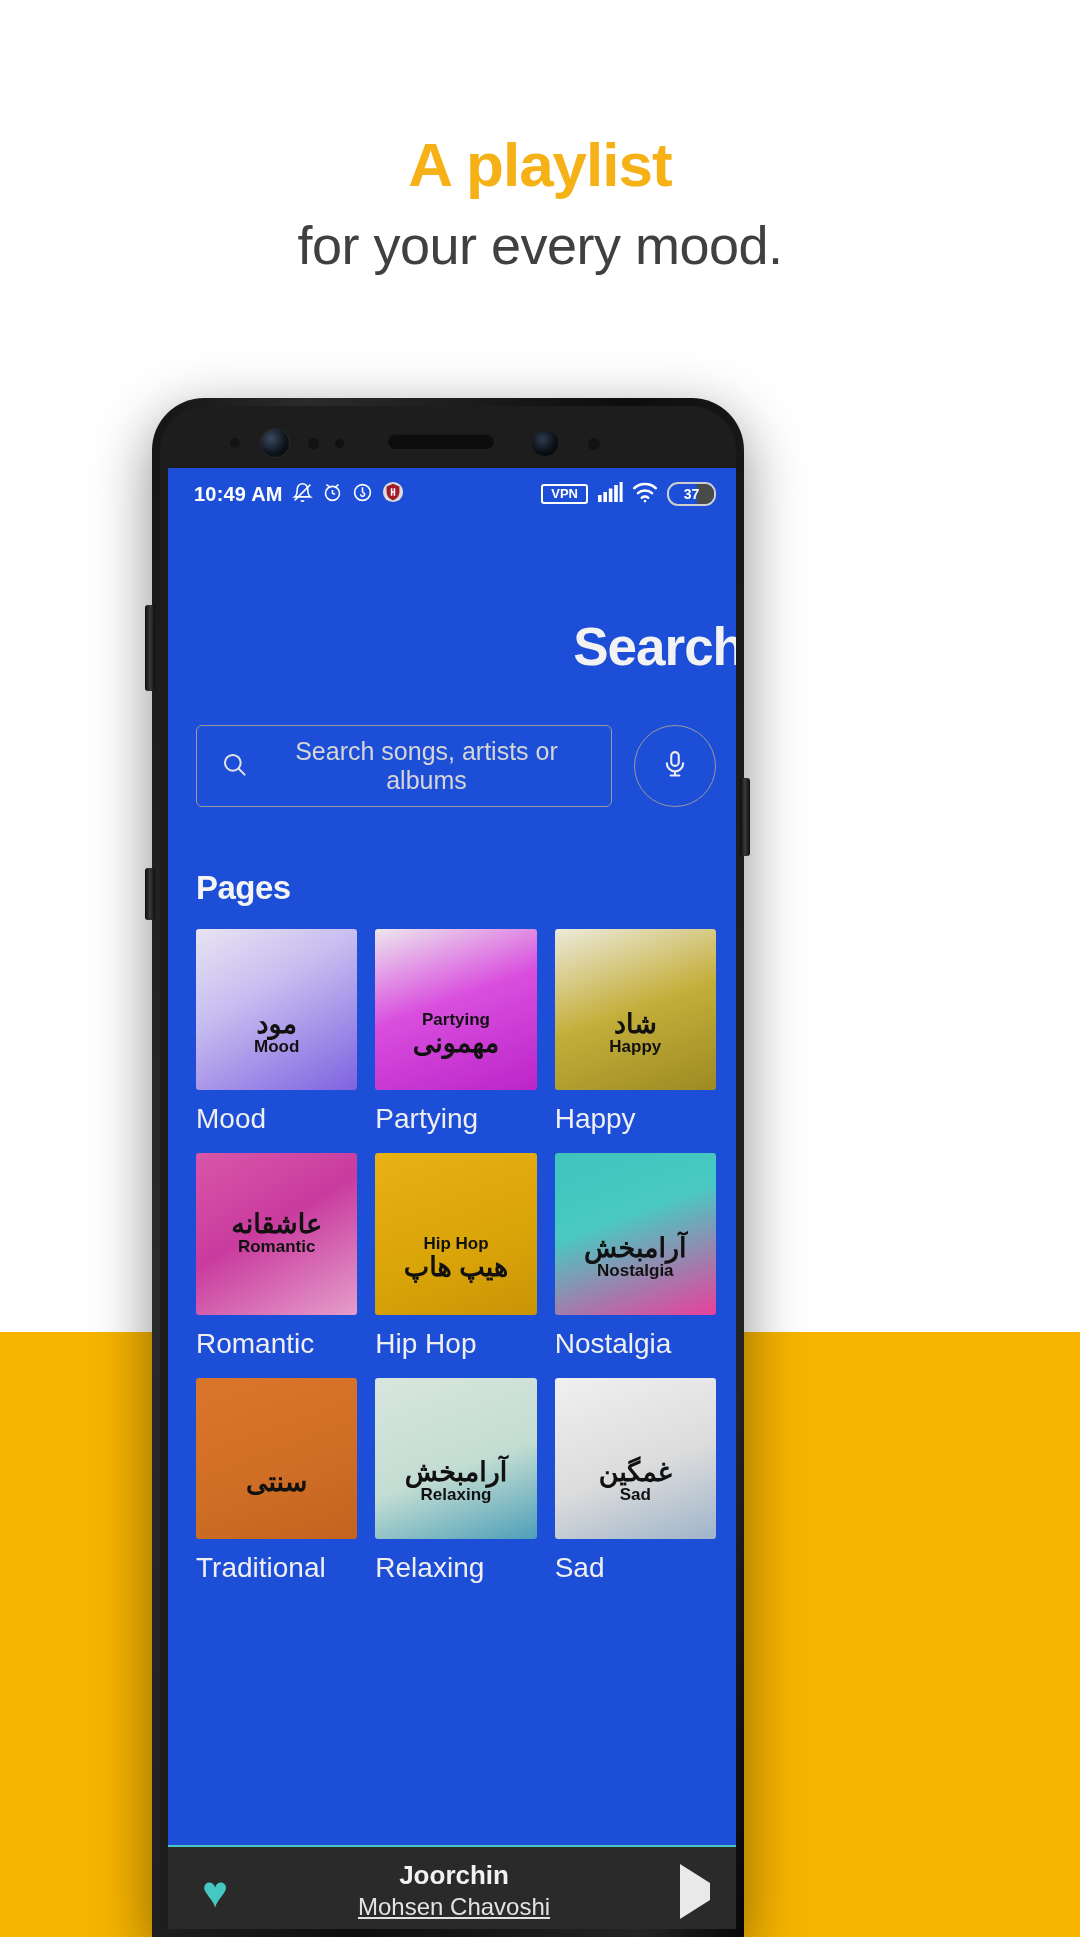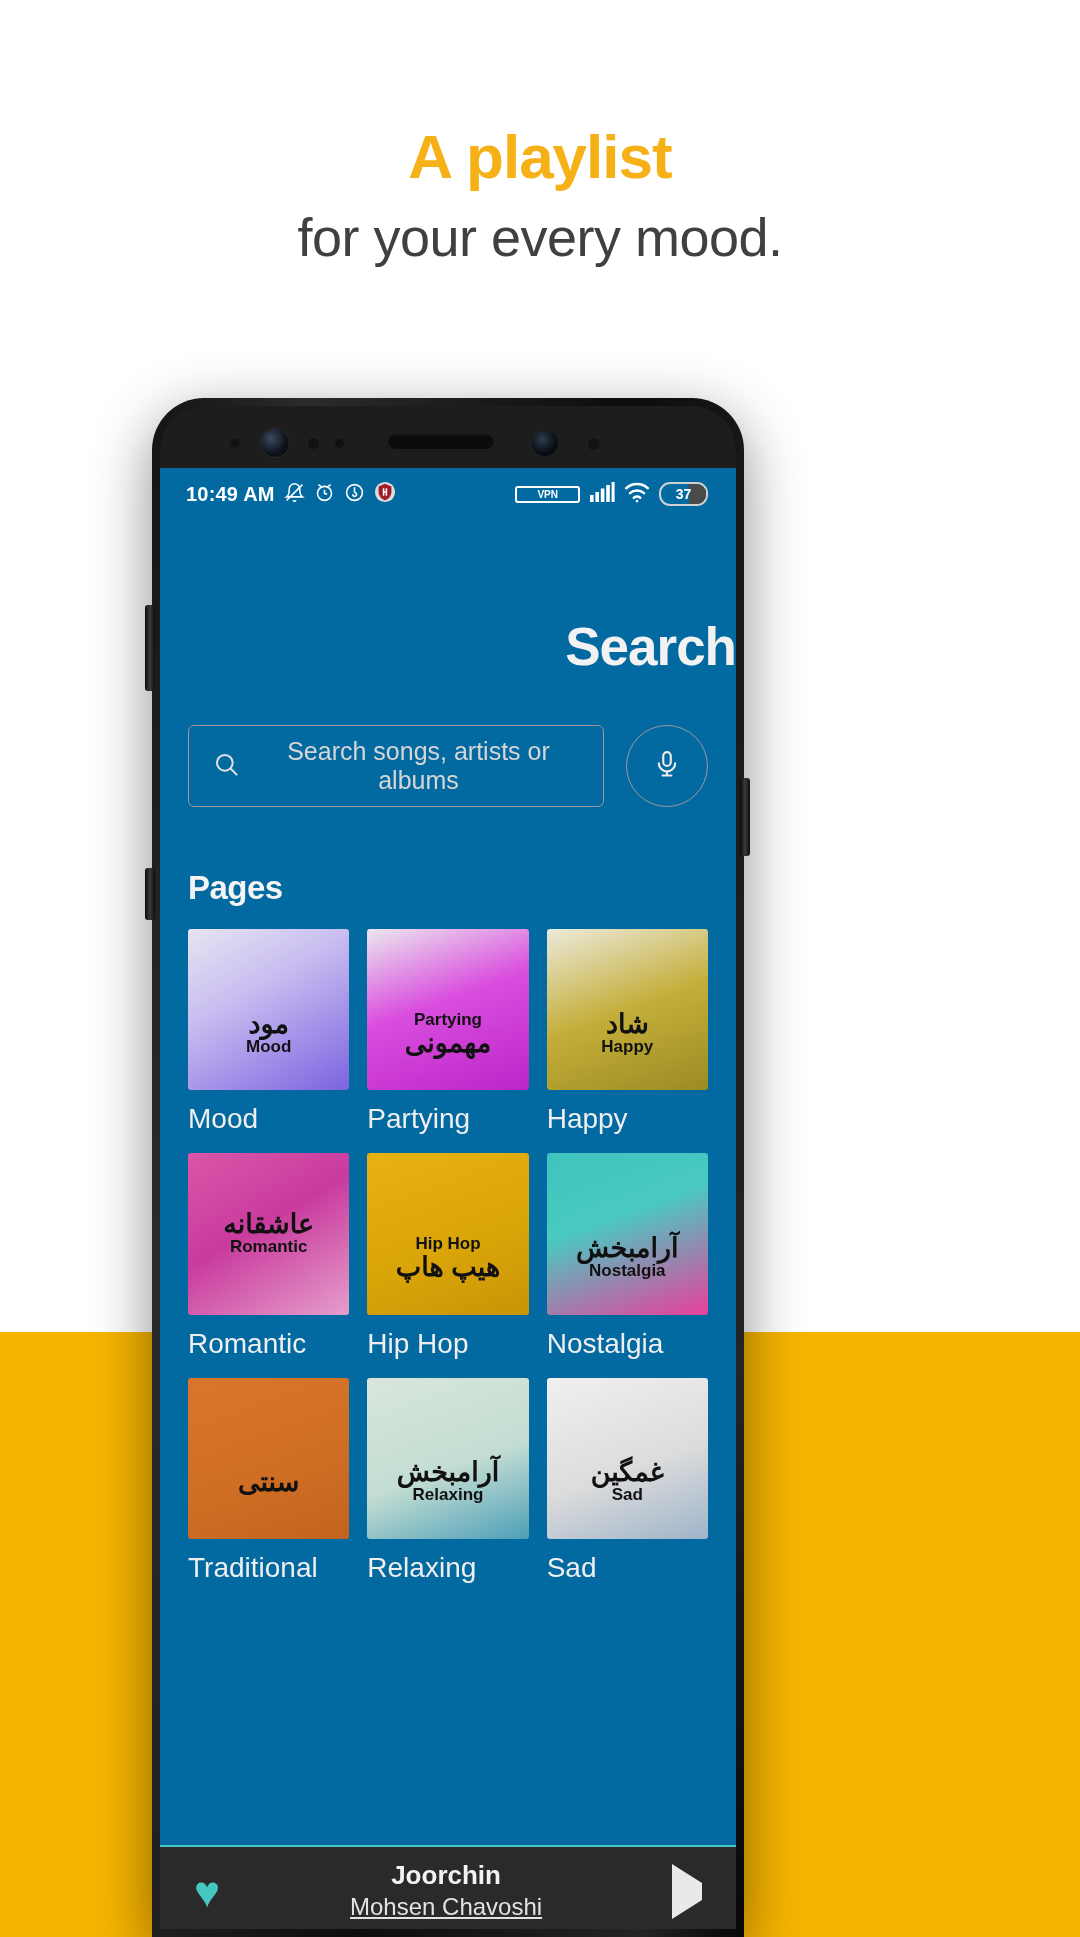--- a/index.html
+++ b/index.html
@@ -5,21 +5,21 @@
   * { margin:0; padding:0; box-sizing:border-box; }
   html,body { width:1080px; height:1937px; }
   body {
     font-family:"Liberation Sans", sans-serif;
     background:#ffffff;
     position:relative;
     overflow:hidden;
   }
 
   
-  .promo { position:absolute; top:8px; left:0; width:1080px; height:400px; text-align:center; }
+  .promo { position:absolute; top:16px; left:0; width:1080px; height:400px; text-align:center; }
   .promo-l1 {
     margin-top:118px;
     font-size:62px;
     font-weight:700;
     color:#f5b116;
     letter-spacing:-1px;
     line-height:1;
   }
   .promo-l2 {
     margin-top:22px;
@@ -87,35 +87,35 @@
     box-shadow:inset 0 1px 2px rgba(255,255,255,.07);
   }
   .s4 {
     left:372px; top:24px; width:26px; height:26px;
     background:radial-gradient(circle at 40% 35%,#2d3b4e,#0a0e14 60%,#000);
   }
   .s5 { left:428px; top:32px; width:12px; height:12px; background:#121212; }
 
   
   .screen {
-    position:absolute; left:0; top:62px; width:100%; height:1469px;
-    background:#0369a1;
+    position:absolute; left:8px; top:62px; width:100%; height:1469px;
+    background:#1d4ed8;
   }
 
   
   .statusbar {
     height:52px; display:flex; align-items:center;
     padding:0 28px 0 26px; color:#fff;
   }
   .sb-time { font-size:20px; font-weight:700; letter-spacing:.2px; }
   .sb-left { display:flex; align-items:center; gap:9px; }
   .sb-right { margin-left:auto; display:flex; align-items:center; gap:9px; }
   .vpn-box {
-    border:2px solid #fff; border-radius:3px; font-size:10px;
-    font-weight:700; padding:1px 20px; line-height:1.1;
+    border:2px solid #fff; border-radius:3px; font-size:13px;
+    font-weight:700; padding:1px 8px; line-height:1.1;
   }
   .batt {
     border:2px solid #cfcfcf; border-radius:11px;
     width:49px; height:24px; display:flex; align-items:center;
     justify-content:center; font-size:14px; font-weight:700;
     position:relative; overflow:hidden;
   }
   .batt::after {
     content:""; position:absolute; right:0; top:0; bottom:0; width:37%;
     background:#4a4a4a;

